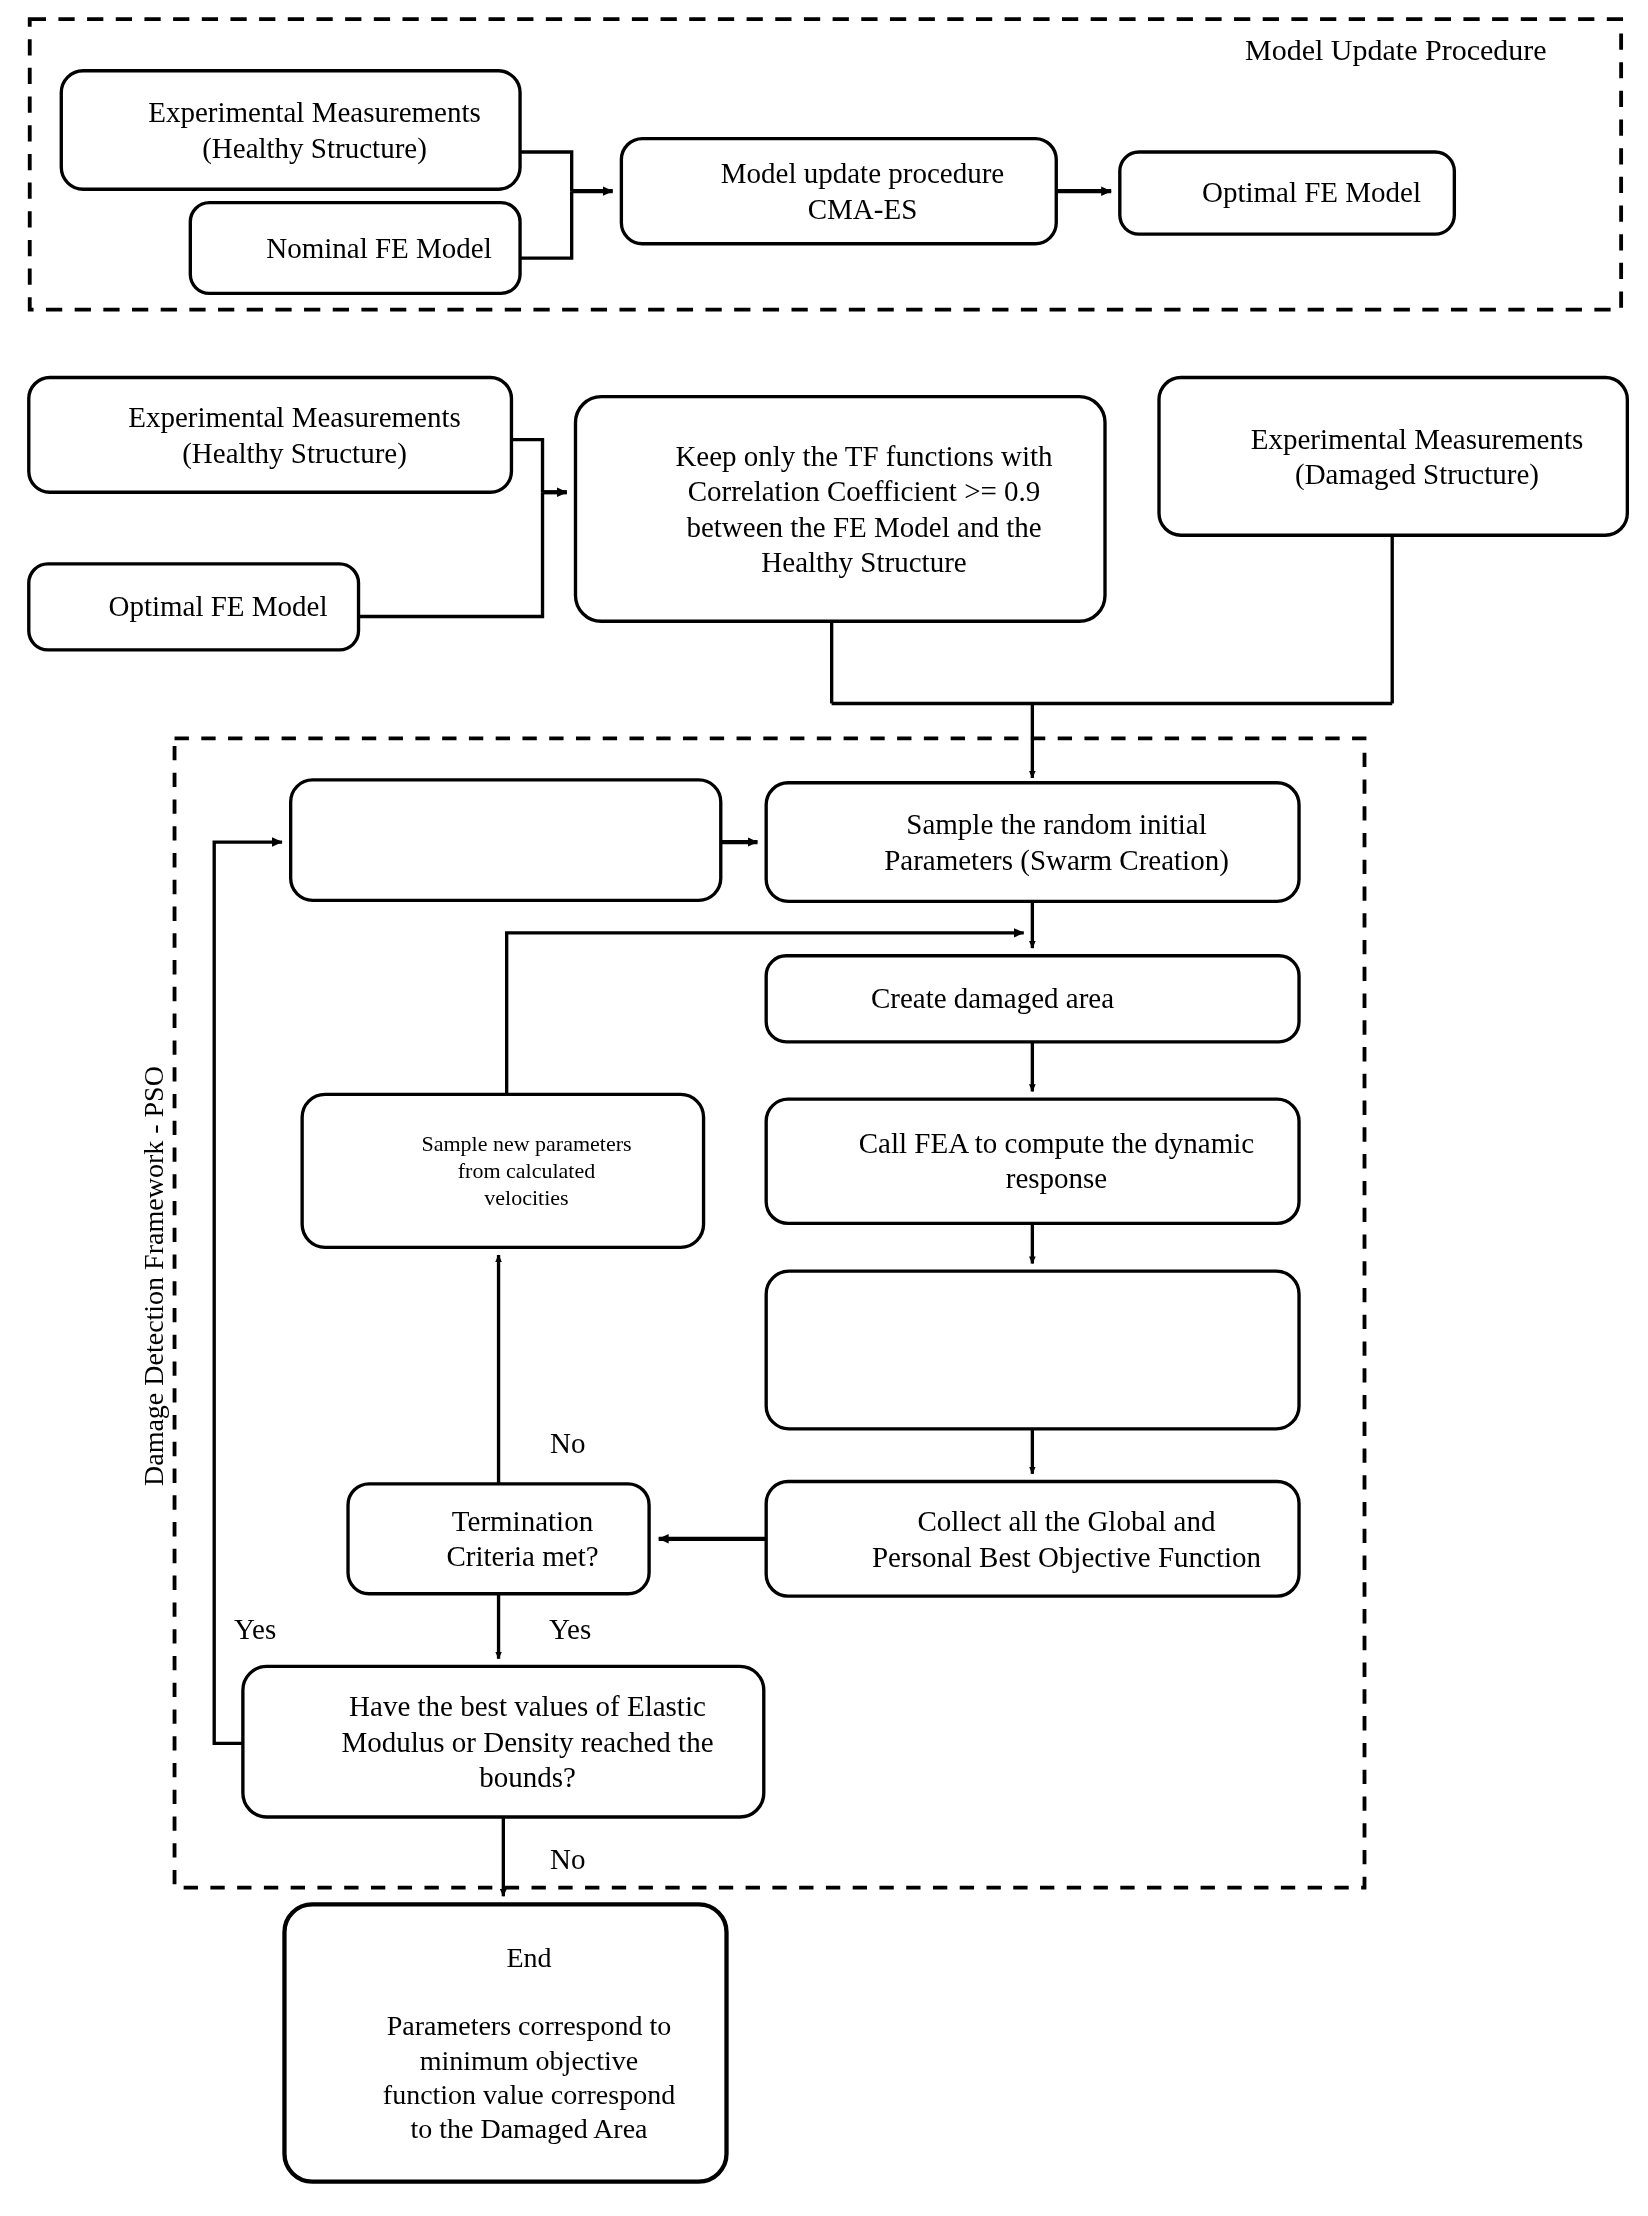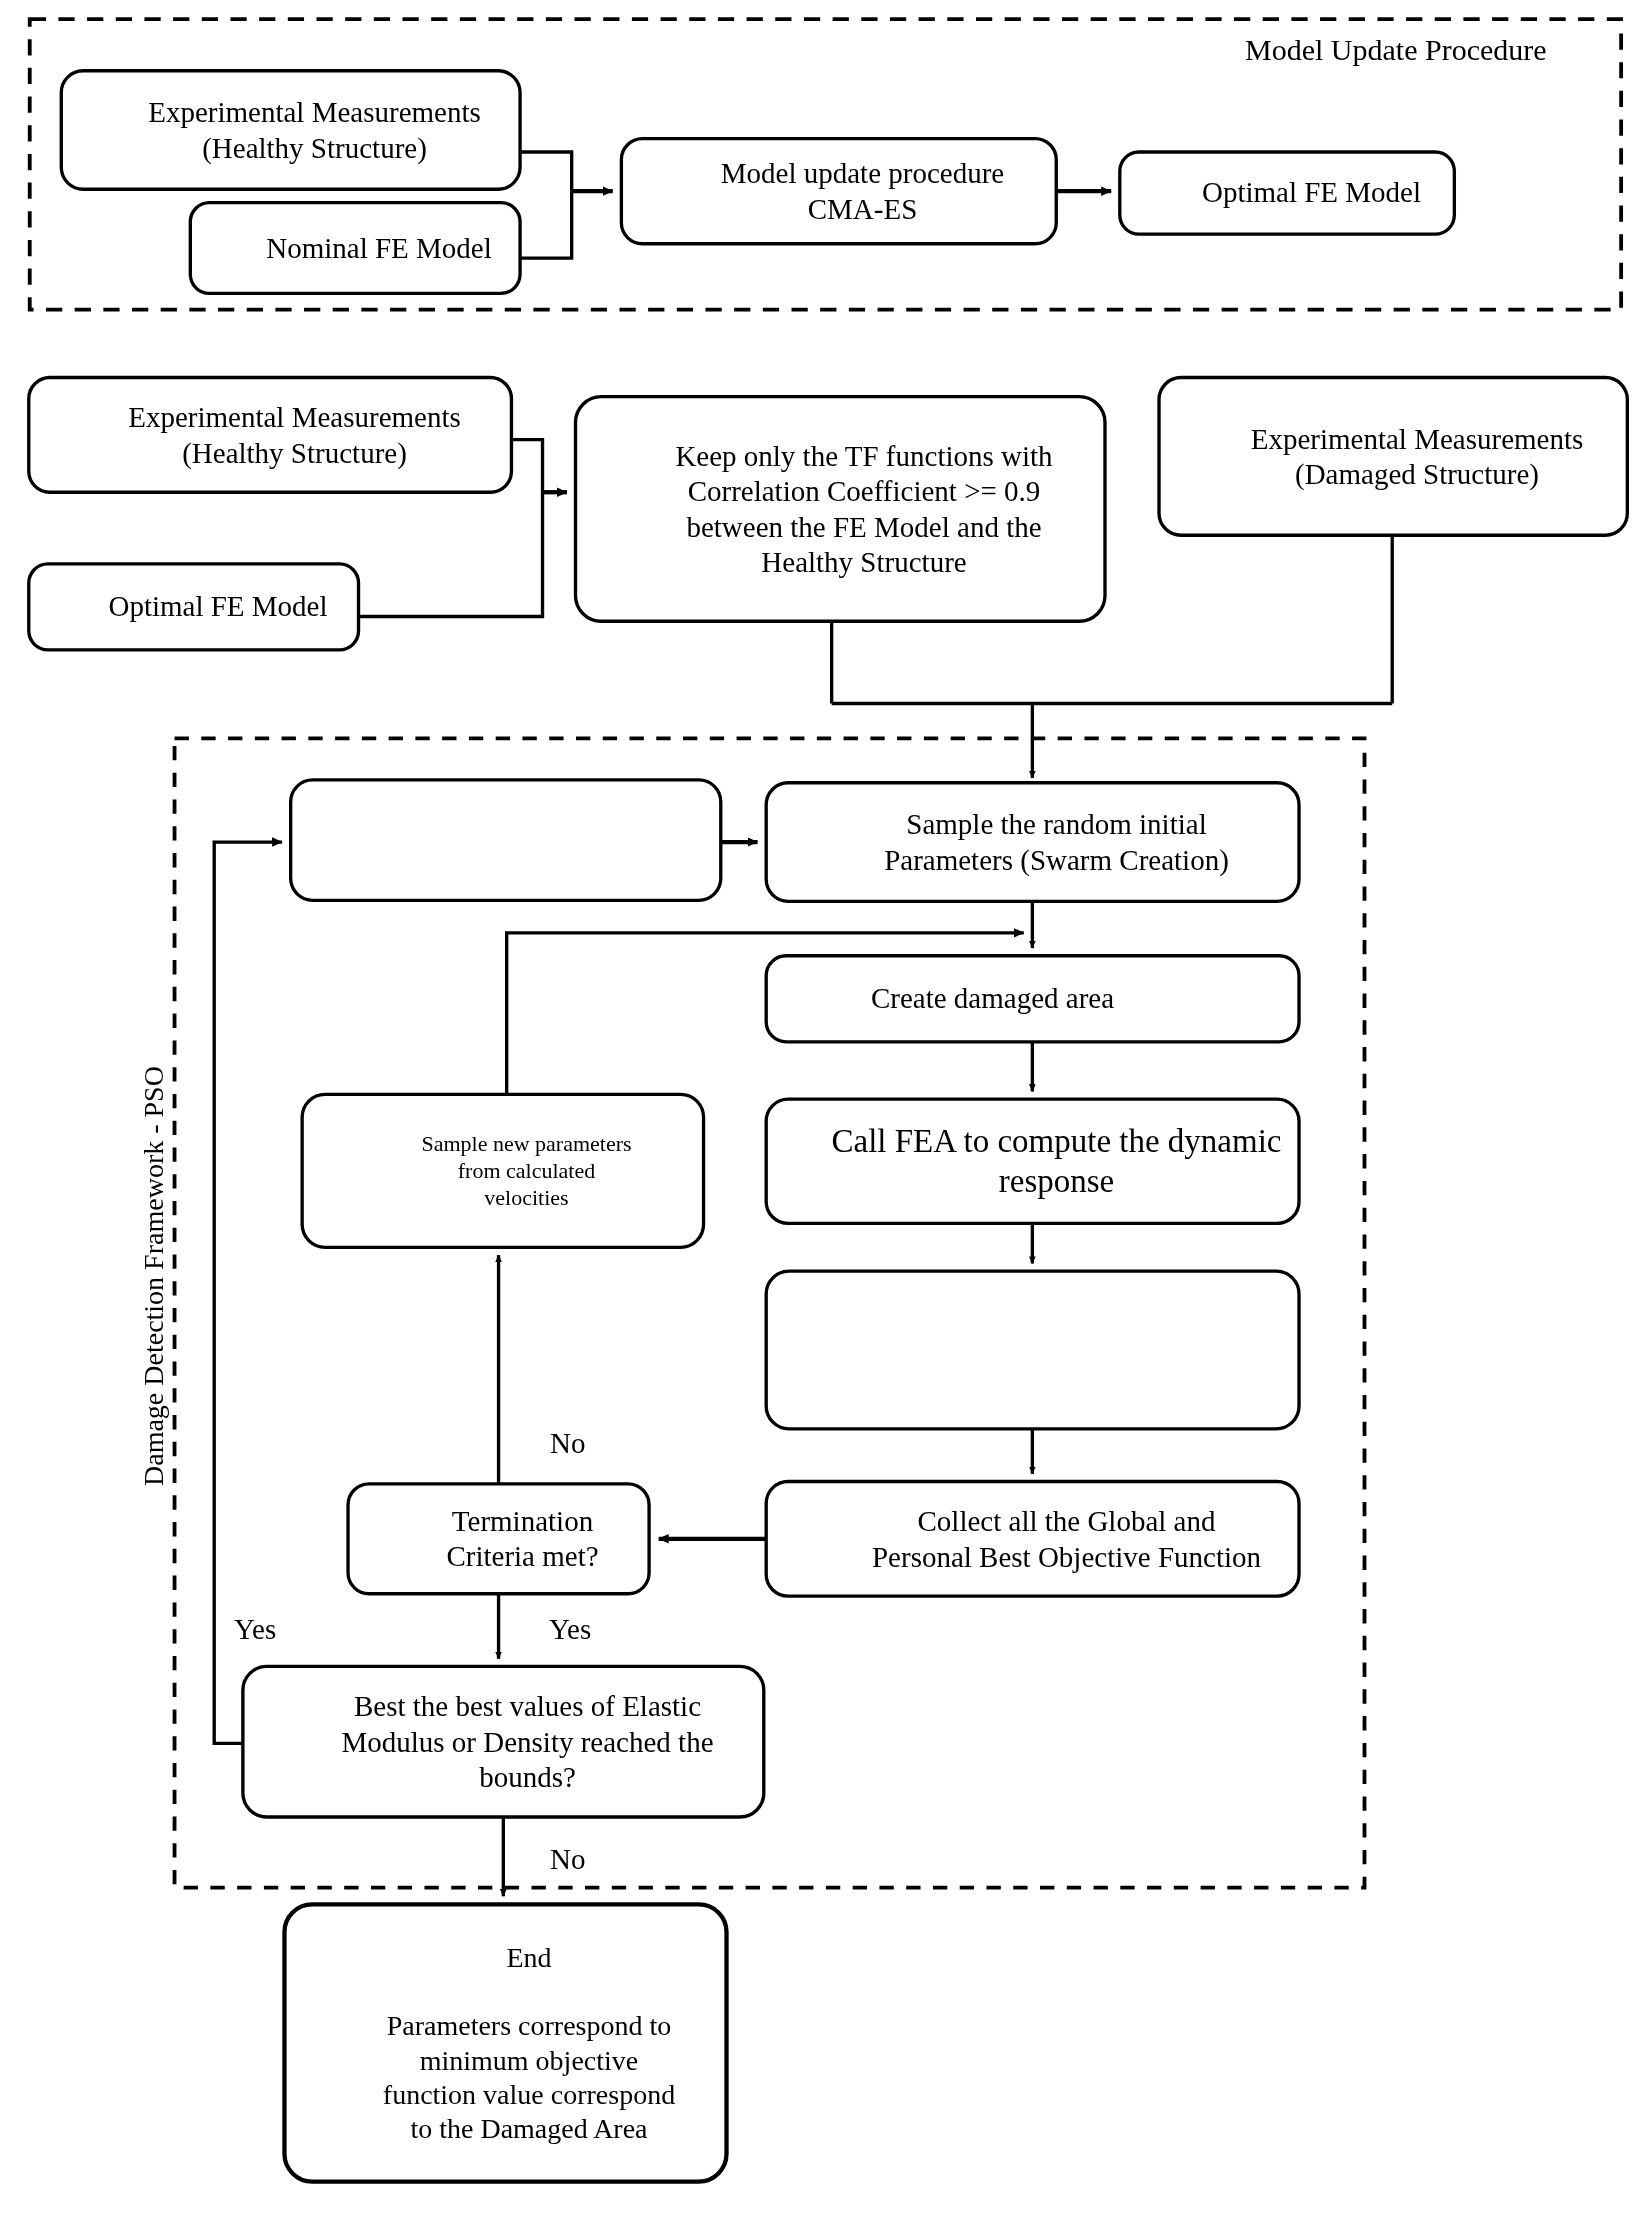--- a/index.html
+++ b/index.html
@@ -122,30 +122,30 @@
 between the FE Model and the
 Healthy Structure</div>
   <div class="boxtext" style="left:1159px;top:378px;width:468px;height:158px;font-size:29px;">Experimental Measurements
 (Damaged Structure)</div>
 
   <div class="vlabel" style="left:138px;top:1486px;font-size:28px;">Damage Detection Framework - PSO</div>
 
   <div class="boxtext" style="left:766px;top:783px;width:533px;height:119px;font-size:29px;">Sample the random initial
 Parameters (Swarm Creation)</div>
   <div class="boxtext" style="left:730px;top:956px;width:477px;height:86px;font-size:29px;text-align:right;">Create damaged area</div>
-  <div class="boxtext" style="left:766px;top:1099px;width:533px;height:124px;font-size:33px;">Call FEA to compute the dynamic
+  <div class="boxtext" style="left:766px;top:1099px;width:533px;height:124px;font-size:29px;">Call FEA to compute the dynamic
 response</div>
   <div class="boxtext" style="left:766px;top:1482px;width:533px;height:115px;font-size:29px;padding-left:10px;">Collect all the Global and
 Personal Best Objective Function</div>
   <div class="boxtext" style="left:302px;top:1095px;width:401px;height:153px;font-size:22px;">Sample new parameters
 from calculated
 velocities</div>
   <div class="boxtext" style="left:348px;top:1484px;width:301px;height:110px;font-size:29px;border-radius:25px;">Termination
 Criteria met?</div>
-  <div class="boxtext" style="left:243px;top:1667px;width:521px;height:151px;font-size:29px;">Best the best values of Elastic
+  <div class="boxtext" style="left:243px;top:1667px;width:521px;height:151px;font-size:29px;">Have the best values of Elastic
 Modulus or Density reached the
 bounds?</div>
   <div class="boxtext" style="left:284px;top:1905px;width:442px;height:277px;font-size:28px;">End
 
 Parameters correspond to
 minimum objective
 function value correspond
 to the Damaged Area</div>
 
   <div class="label" style="left:550px;top:1427px;font-size:29px;">No</div>

